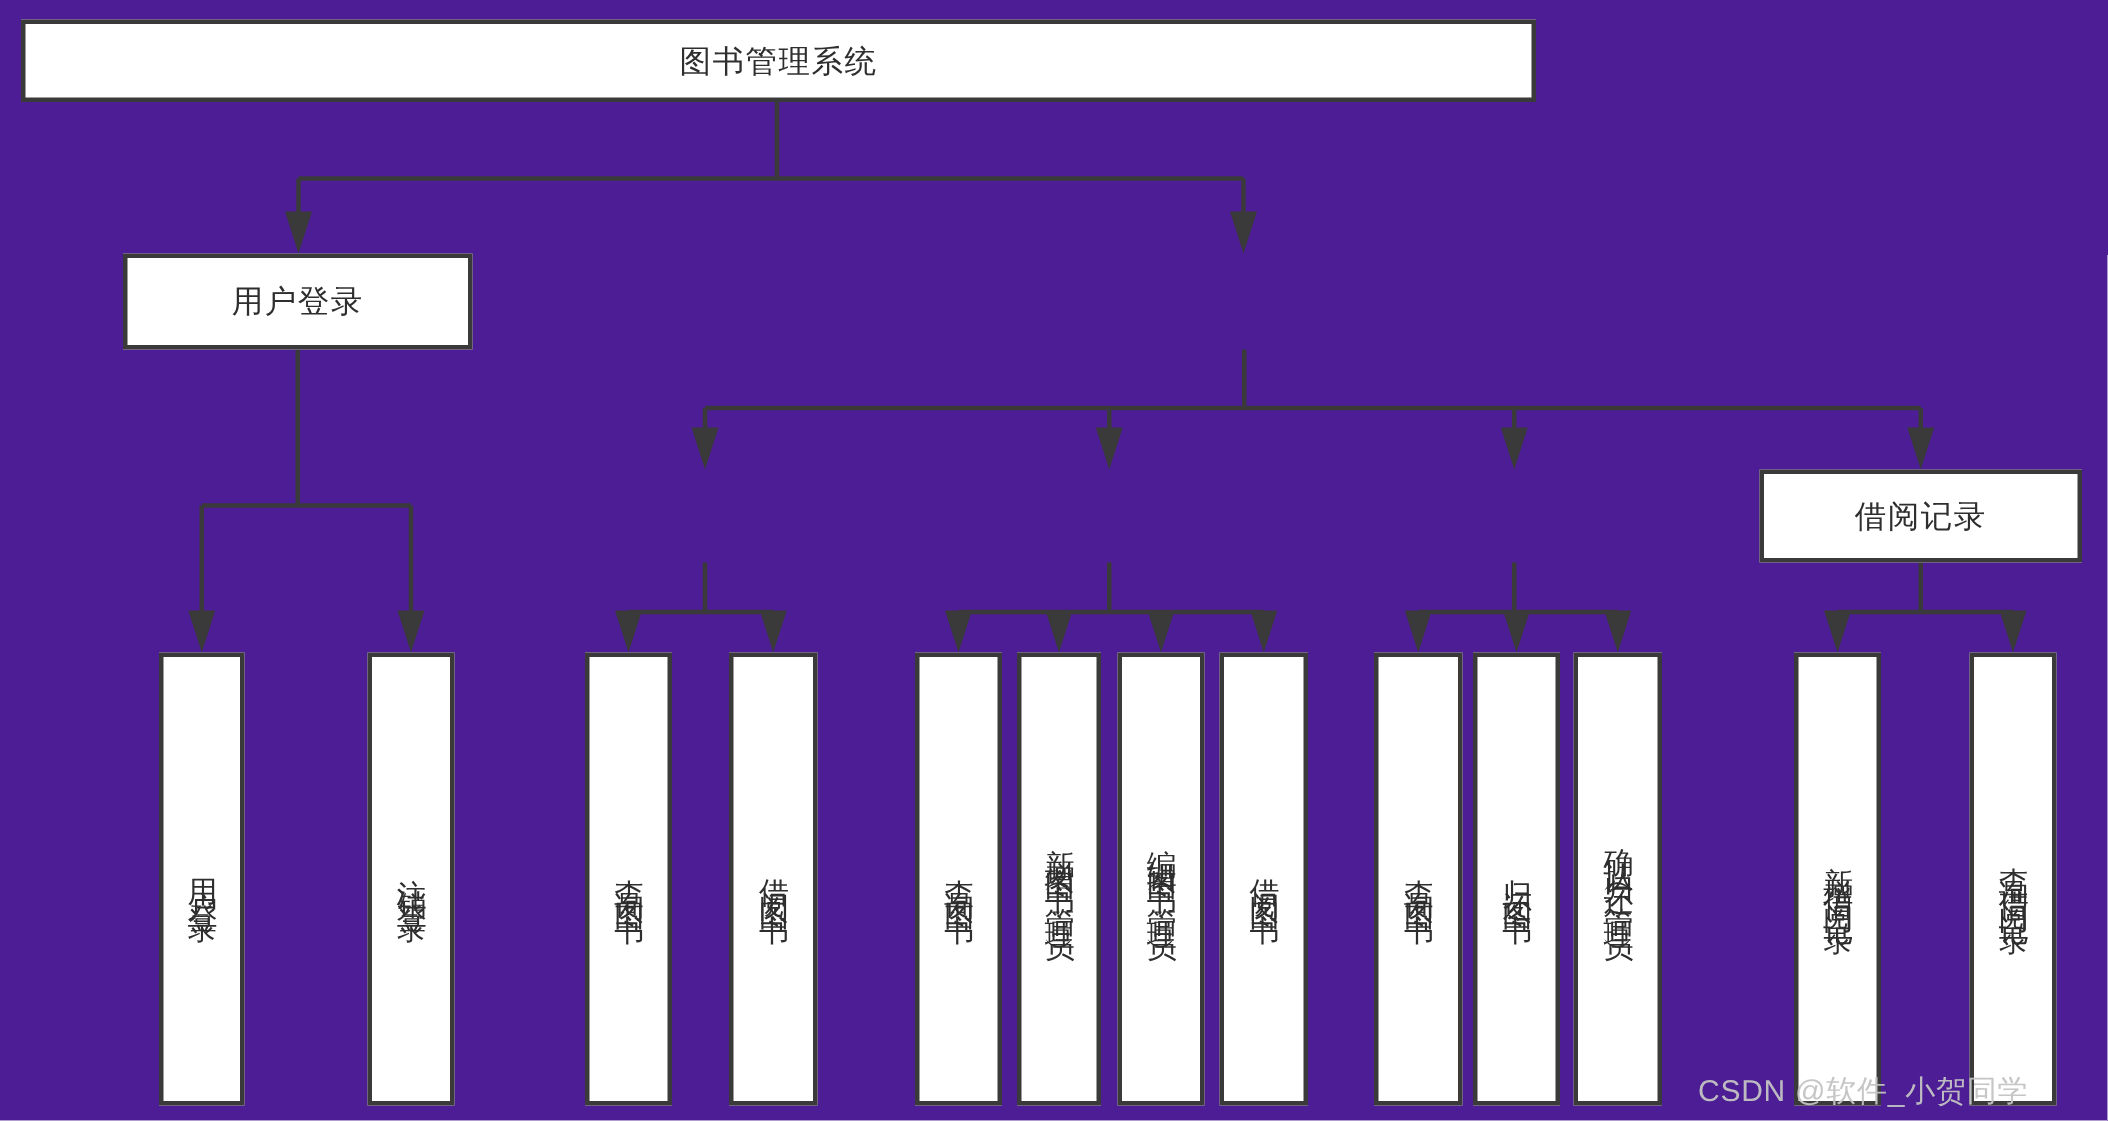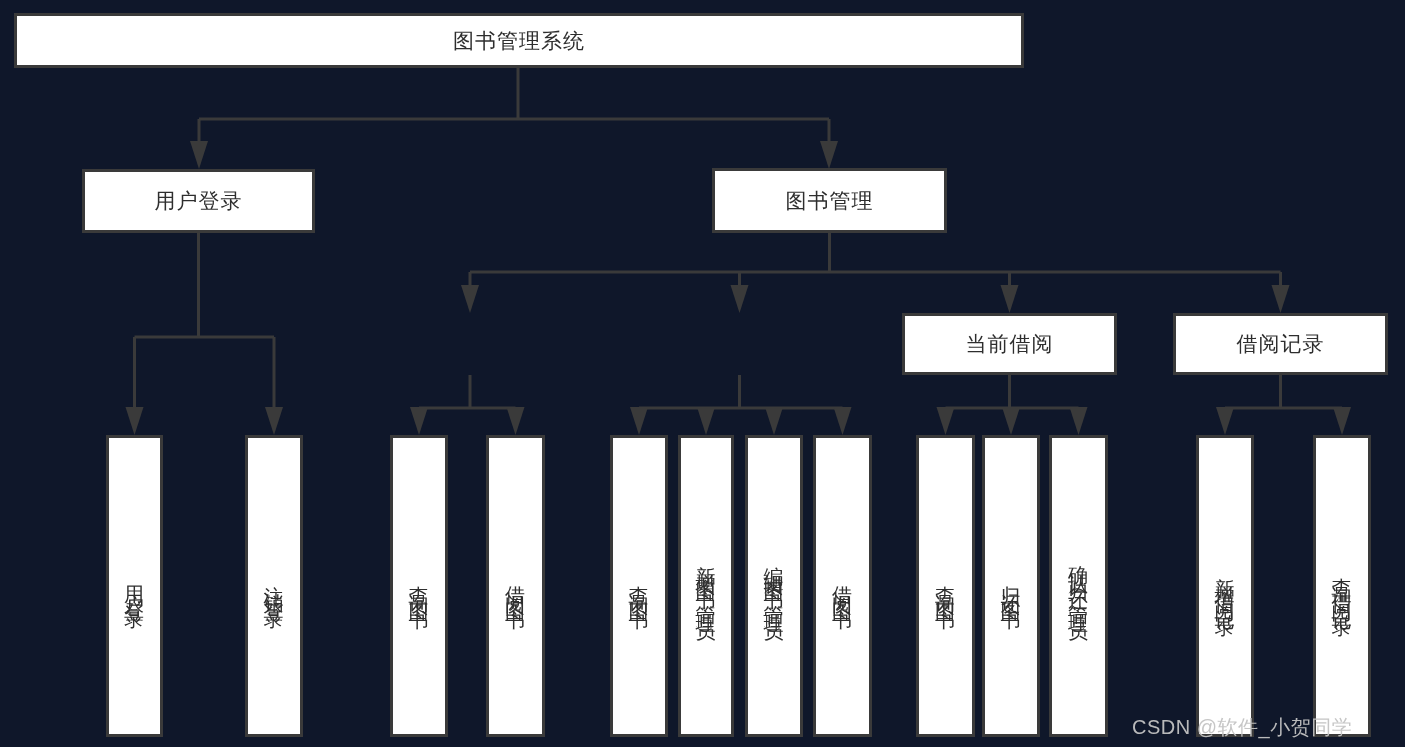--- a/index.html
+++ b/index.html
@@ -1,17 +1,17 @@
 <!DOCTYPE html>
 <html><head>
 <meta charset="utf-8">
 <style>
   html,body{margin:0;padding:0;background:#ffffff;}
   .canvas{
-    position:relative;width:1405px;height:747px;background:#0f172a;overflow:hidden;
+    position:relative;width:1405px;height:747px;background:#4c1d95;overflow:hidden;
     font-family:"Liberation Sans","DejaVu Sans",sans-serif;color:#2e2e2e;
   }
   svg.connectors{position:absolute;left:0;top:0;width:1405px;height:747px;z-index:1;}
   .node{
     position:absolute;box-sizing:border-box;background:#ffffff;
     border:3px solid #3a3a3a;display:flex;align-items:center;justify-content:center;
     z-index:2;
   }
   .hbox span{font-size:21px;letter-spacing:1px;white-space:nowrap;}
   .vbox .vtext{
@@ -83,27 +83,21 @@
       <polygon points="1333,407 1351,407 1342,435" fill="#3a3a3a"></polygon>
     </svg>
 
   <div class="node hbox" style="left:14px;top:13px;width:1010px;height:55px">
     <span>图书管理系统</span>
   </div>
 
   <div class="node hbox" style="left:82px;top:169px;width:233px;height:64px">
     <span>用户登录</span>
   </div>
-  <div class="node hbox" style="left:712px;top:168px;width:235px;height:65px">
-    <span>图书管理</span>
-  </div>
 
-  <div class="node hbox" style="left:902px;top:313px;width:215px;height:62px">
-    <span>当前借阅</span>
-  </div>
   <div class="node hbox" style="left:1173px;top:313px;width:215px;height:62px">
     <span>借阅记录</span>
   </div>
 
   <div class="node vbox" style="left:106px;top:435px;width:57px;height:302px">
     <span class="vtext">用户登录</span>
   </div>
   <div class="node vbox" style="left:245px;top:435px;width:58px;height:302px">
     <span class="vtext">注销登录</span>
   </div>

